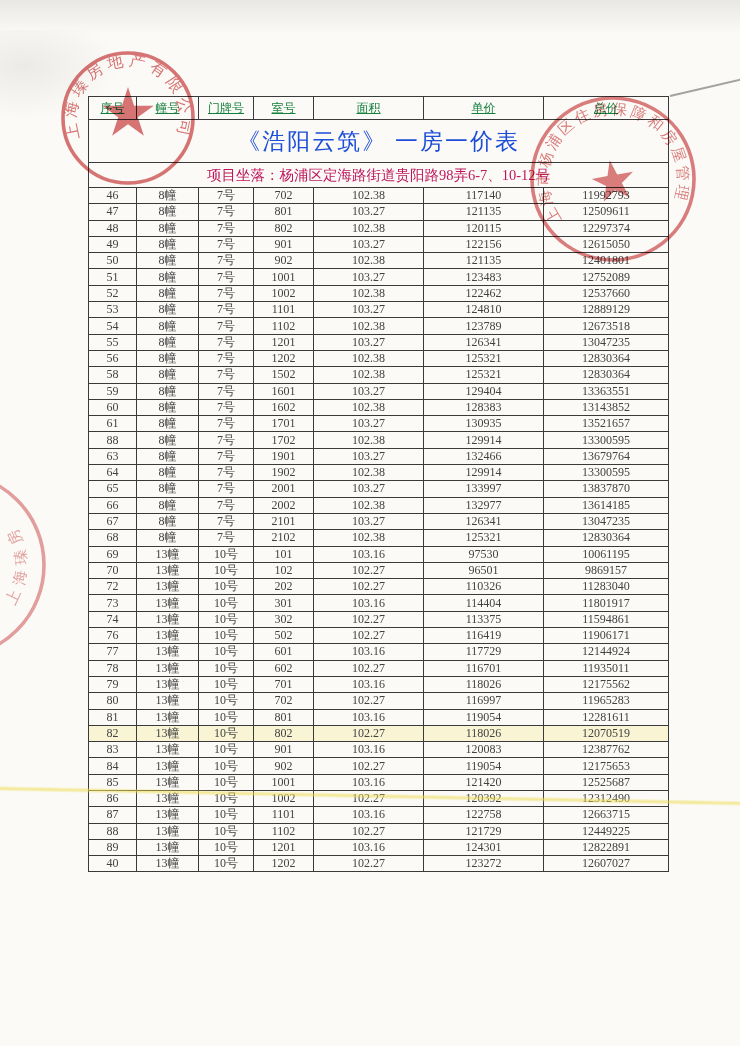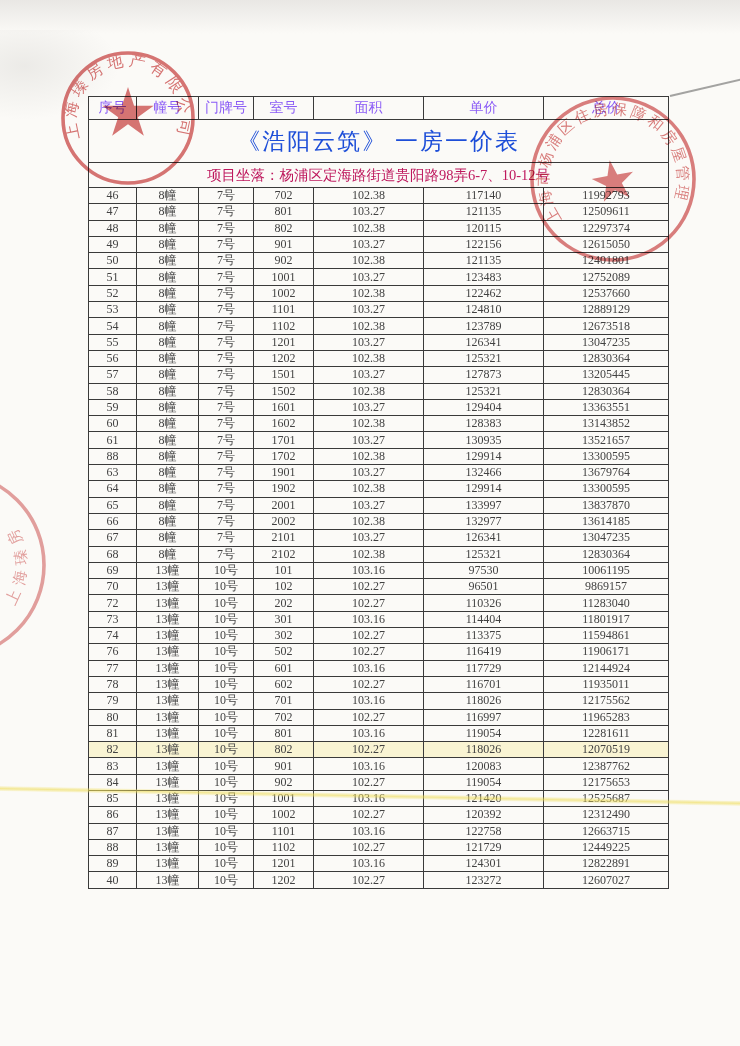--- a/index.html
+++ b/index.html
@@ -40,21 +40,21 @@
     font-weight:normal;
   }
   td.title-cell {
     height:42px; font-size:23px; font-weight:bold;
     color:#1d4ed8; letter-spacing:2px;
   }
   td.project-cell {
     height:24px; text-align:left; font-size:14.5px; padding-left:3px;
     color:#be185d;
   }
-  thead th { height:22px; font-size:14px; color:#8b5cf6; }
+  thead th { height:22px; font-size:12px; color:#15803d;text-decoration:underline; }
   tbody td { height:15.3px; font-size:12px; line-height:15px; color:#424242; }
   tbody tr.hl td { background:rgba(246,230,120,.28); }
 
   
   .yellow-streak {
     position:absolute; left:-2px; top:786px; width:746px; height:5px;
     background:linear-gradient(rgba(243,228,104,.15), rgba(238,220,86,.62) 50%, rgba(243,228,104,.15));
     transform:rotate(1.15deg); transform-origin:0 0;
     border-radius:3px; pointer-events:none;
   }
@@ -194,29 +194,20 @@
         <tr>
           <td>56</td>
           <td>8幢</td>
           <td>7号</td>
           <td>1202</td>
           <td>102.38</td>
           <td>125321</td>
           <td>12830364</td>
         </tr>
         <tr>
-          <td>57</td>
-          <td>8幢</td>
-          <td>7号</td>
-          <td>1501</td>
-          <td>103.27</td>
-          <td>127873</td>
-          <td>13205445</td>
-        </tr>
-        <tr>
           <td>58</td>
           <td>8幢</td>
           <td>7号</td>
           <td>1502</td>
           <td>102.38</td>
           <td>125321</td>
           <td>12830364</td>
         </tr>
         <tr>
           <td>59</td>

